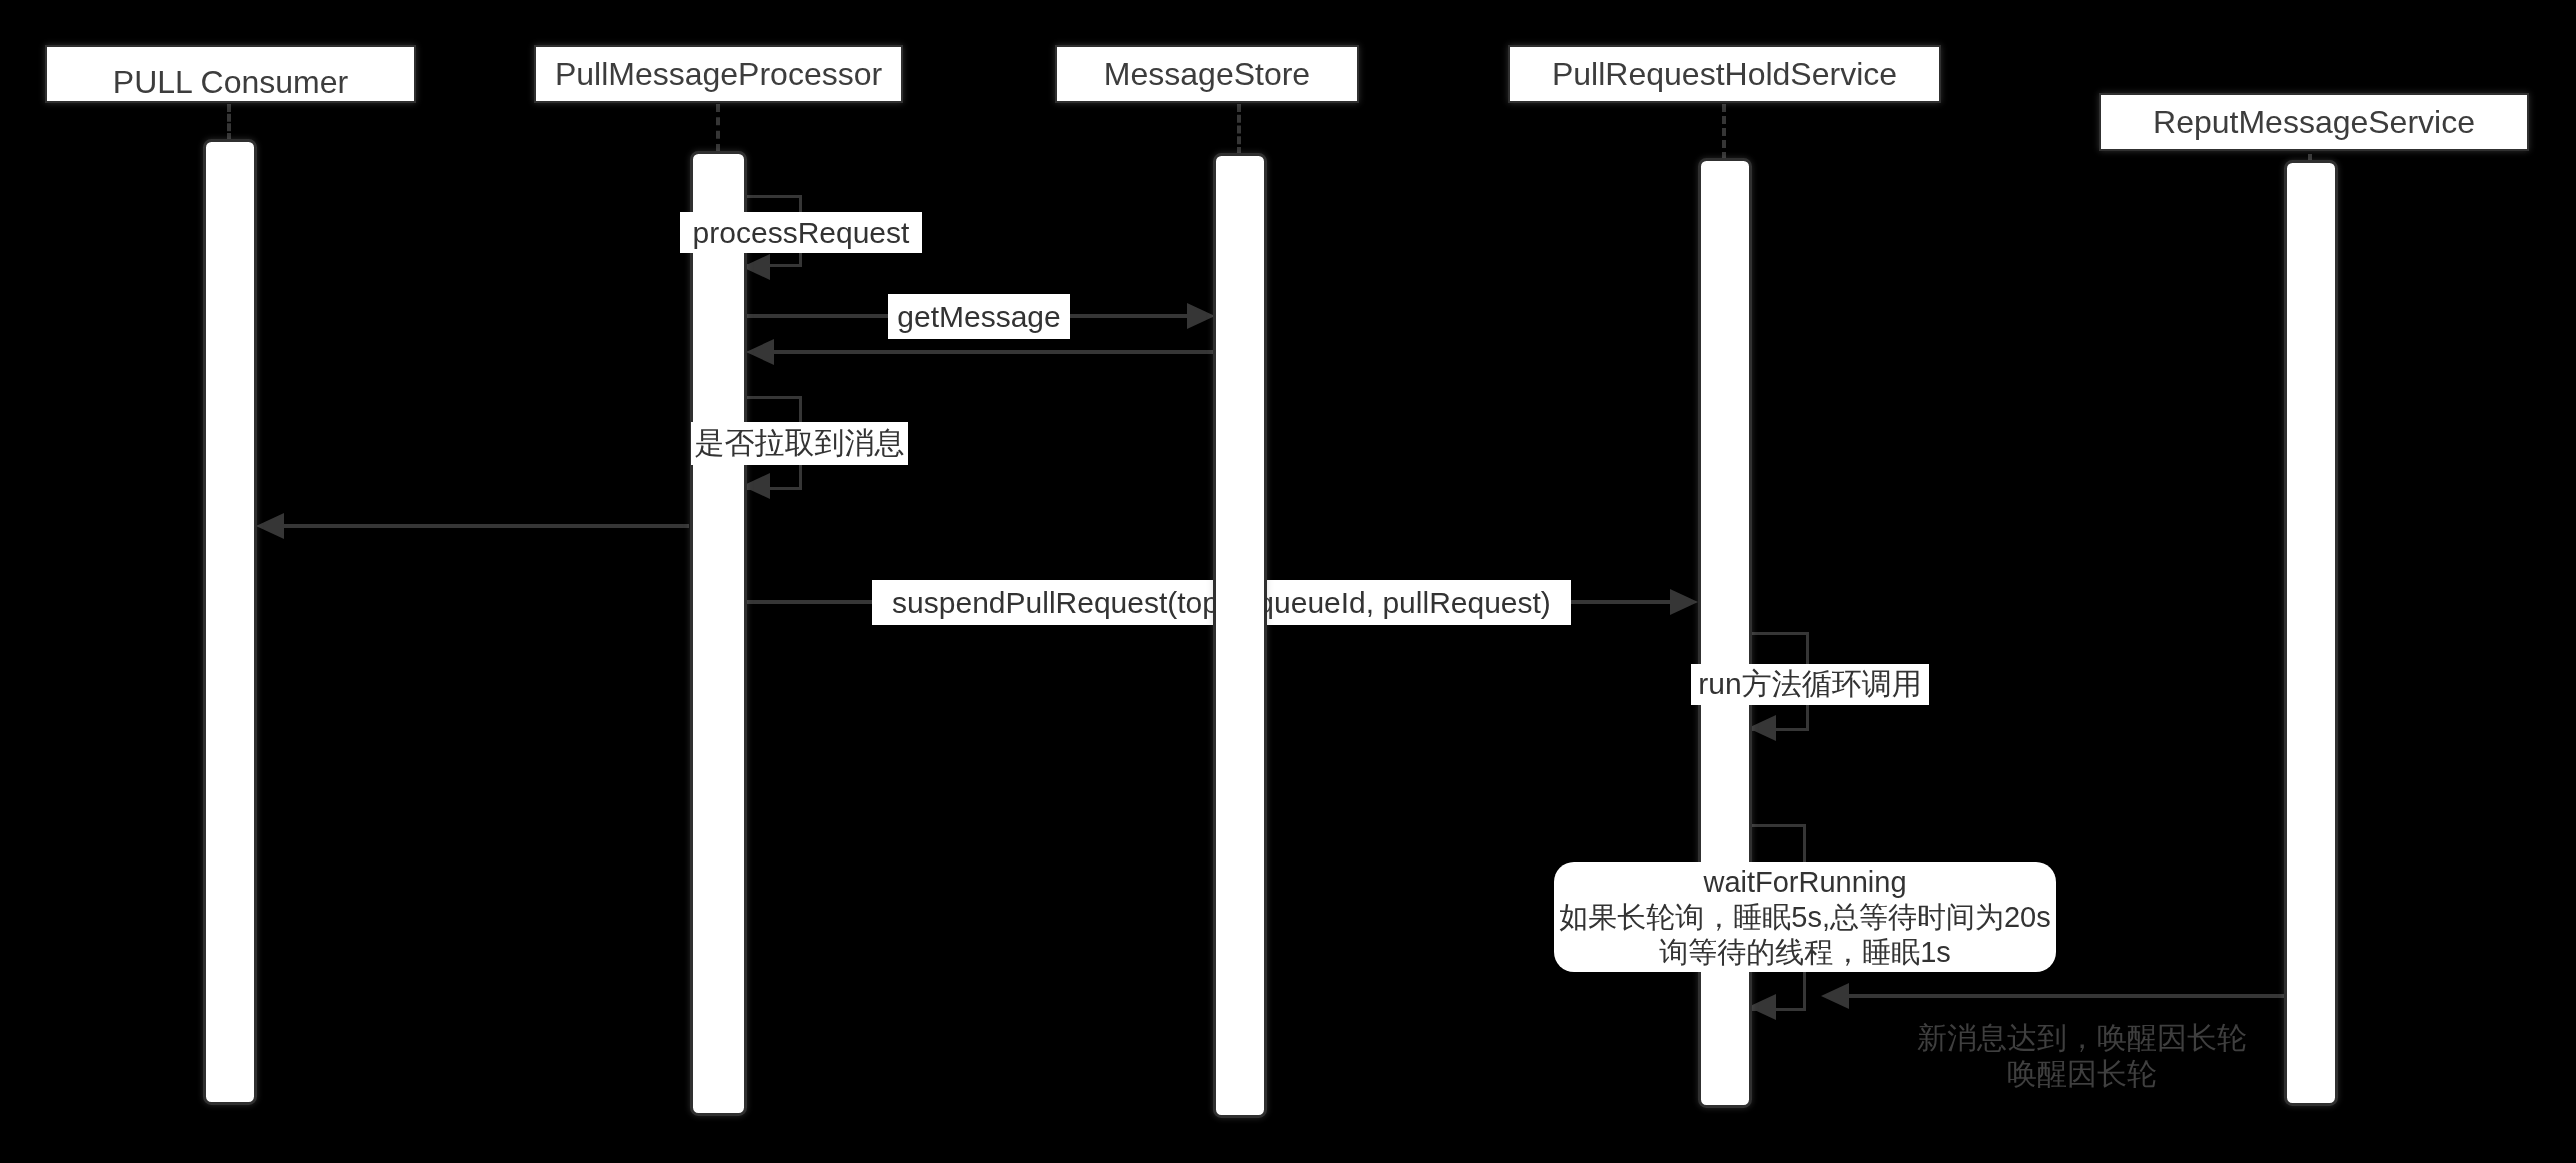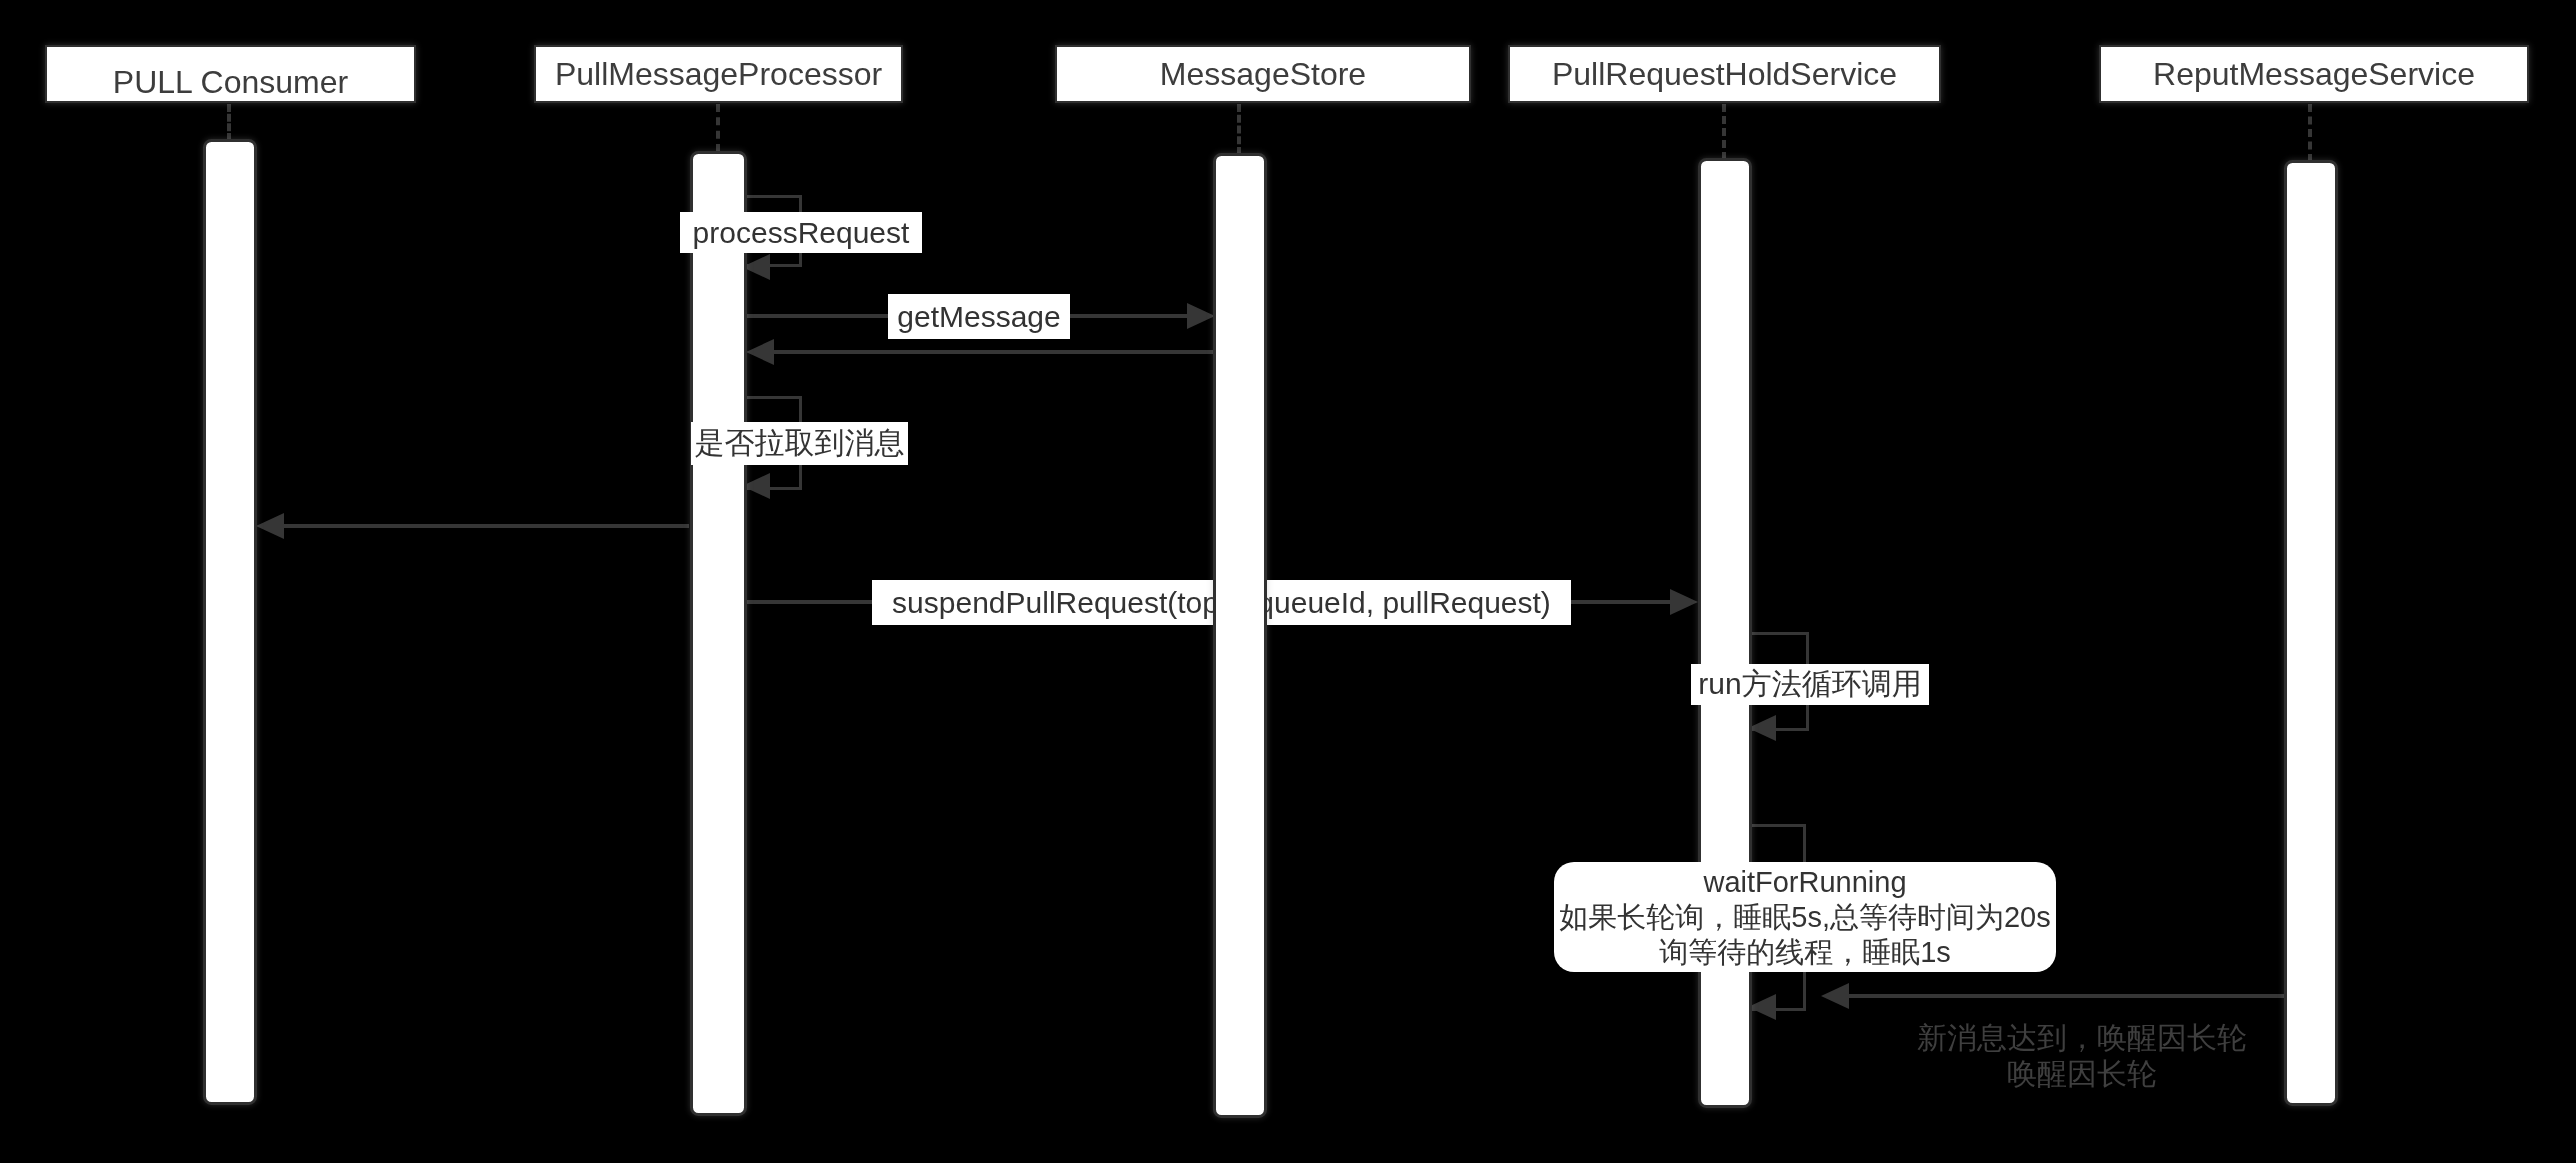--- a/index.html
+++ b/index.html
@@ -98,27 +98,27 @@
 <body>
 
 <div class="canvas">
 
   <div class="head" style="left:45px;width:371px;align-items:flex-end;">
     <span>PULL Consumer</span>
   </div>
   <div class="head" style="left:534px;width:369px;">
     <span>PullMessageProcessor</span>
   </div>
-  <div class="head" style="left:1055px;width:416px;">
+  <div class="head" style="left:1055px;width:304px;">
     <span>MessageStore</span>
   </div>
   <div class="head" style="left:1508px;width:433px;">
     <span>PullRequestHoldService</span>
   </div>
-  <div class="head" style="left:2099px;width:430px;">
+  <div class="head" style="left:2099px;width:430px;margin-top:48px;">
     <span>ReputMessageService</span>
   </div>
 
   <div class="lifeline" style="left:227px;top:104px;height:37px;"></div>
   <div class="lifeline" style="left:716px;top:104px;height:48px;"></div>
   <div class="lifeline" style="left:1237px;top:104px;height:51px;"></div>
   <div class="lifeline" style="left:1722px;top:104px;height:56px;"></div>
   <div class="lifeline" style="left:2308px;top:104px;height:58px;"></div>
 
   <div class="bar" style="left:203px;top:139px;height:966px;"></div>

